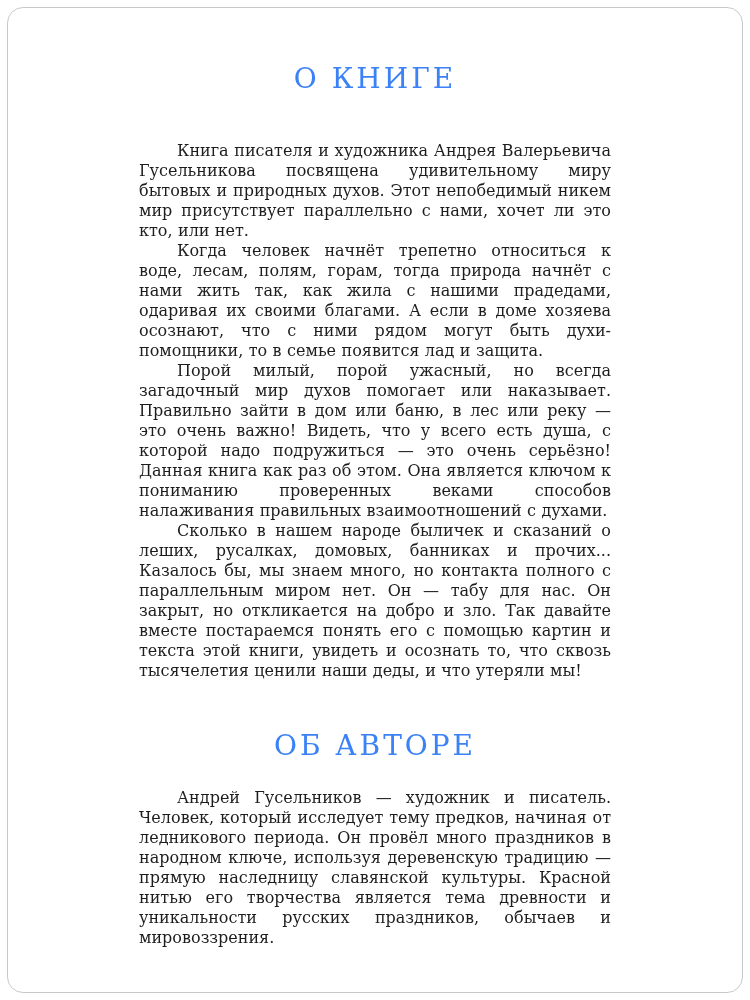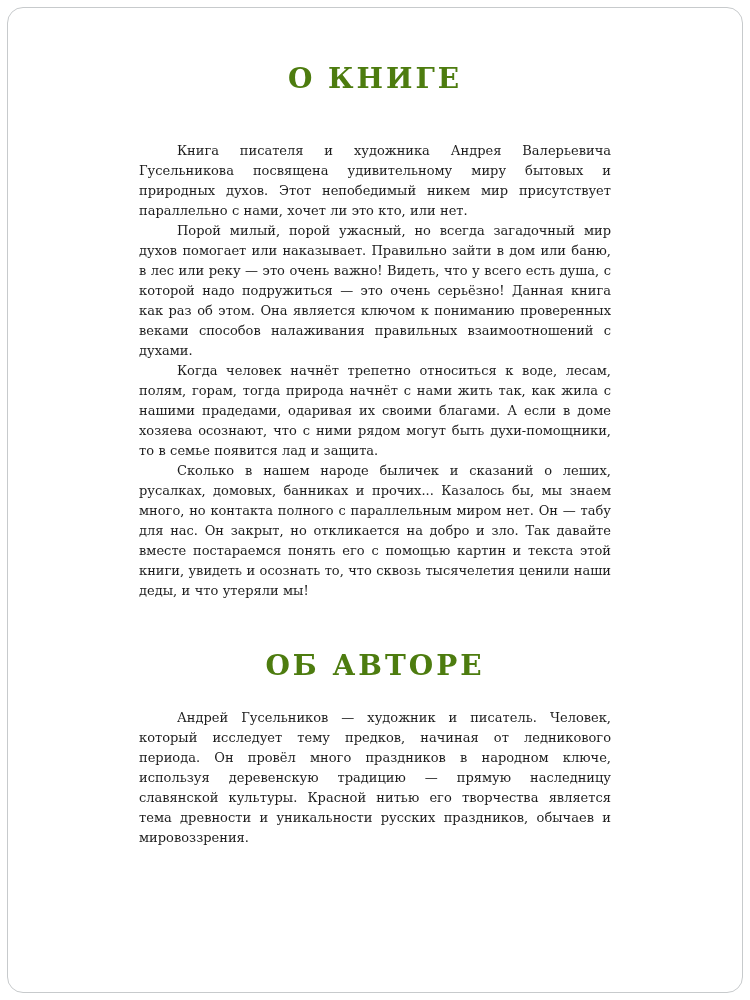--- a/index.html
+++ b/index.html
@@ -25,58 +25,58 @@
     pointer-events: none;
   }
   .text-column {
     position: relative;
     width: 472px;
     margin: 0 auto;
     color: #1d1d1d;
   }
   .heading {
     font-family: "DejaVu Serif", "Liberation Serif", serif;
-    font-weight: bold;
+    font-weight: normal;
     font-size: 28px;
     letter-spacing: 3px;
     text-align: center;
-    color: #4d7c0f;
+    color: #3b82f6;
     margin: 0;
   }
   .heading-book {
     padding-top: 62px;
     margin-bottom: 46px;
   }
   .heading-author {
     margin-top: 48px;
     margin-bottom: 26px;
   }
   .para {
     margin: 0;
-    font-size: 13px;
+    font-size: 16px;
     line-height: 20px;
     text-align: justify;
     text-indent: 38px;
     hyphens: auto;
     -webkit-hyphens: auto;
     word-spacing: 0.02em;
   }
 </style>
 </head>
 <body>
 
 <div class="page-border"></div>
 
 <div class="text-column">
 
   <section>
     <h1 class="heading heading-book">О КНИГЕ</h1>
     <p class="para">Книга писателя и художника Андрея Валерьевича Гусельникова посвящена удивительному миру бытовых и природных духов. Этот непобедимый никем мир присутствует параллельно с нами, хочет ли это кто, или нет.</p>
+    <p class="para">Когда человек начнёт трепетно относиться к воде, лесам, полям, горам, тогда природа начнёт с нами жить так, как жила с нашими прадедами, одаривая их своими благами. А если в доме хозяева осознают, что с ними рядом могут быть духи-помощники, то в семье появится лад и защита.</p>
     <p class="para">Порой милый, порой ужасный, но всегда загадочный мир духов помогает или наказывает. Правильно зайти в дом или баню, в лес или реку — это очень важно! Видеть, что у всего есть душа, с которой надо подружиться — это очень серьёзно! Данная книга как раз об этом. Она является ключом к пониманию проверенных веками способов налаживания правильных взаимоотношений с духами.</p>
-    <p class="para">Когда человек начнёт трепетно относиться к воде, лесам, полям, горам, тогда природа начнёт с нами жить так, как жила с нашими прадедами, одаривая их своими благами. А если в доме хозяева осознают, что с ними рядом могут быть духи-помощники, то в семье появится лад и защита.</p>
     <p class="para">Сколько в нашем народе быличек и сказаний о леших, русалках, домовых, банниках и прочих... Казалось бы, мы знаем много, но контакта полного с параллельным миром нет. Он — табу для нас. Он закрыт, но откликается на добро и зло. Так давайте вместе постараемся понять его с помощью картин и текста этой книги, увидеть и осознать то, что сквозь тысячелетия ценили наши деды, и что утеряли мы!</p>
   </section>
 
   <section>
     <h2 class="heading heading-author">ОБ АВТОРЕ</h2>
     <p class="para">Андрей Гусельников — художник и писатель. Человек, который исследует тему предков, начиная от ледникового периода. Он провёл много праздников в народном ключе, используя деревенскую традицию — прямую наследницу славянской культуры. Красной нитью его творчества является тема древности и уникальности русских праздников, обычаев и мировоззрения.</p>
   </section>
 
 </div>
 

